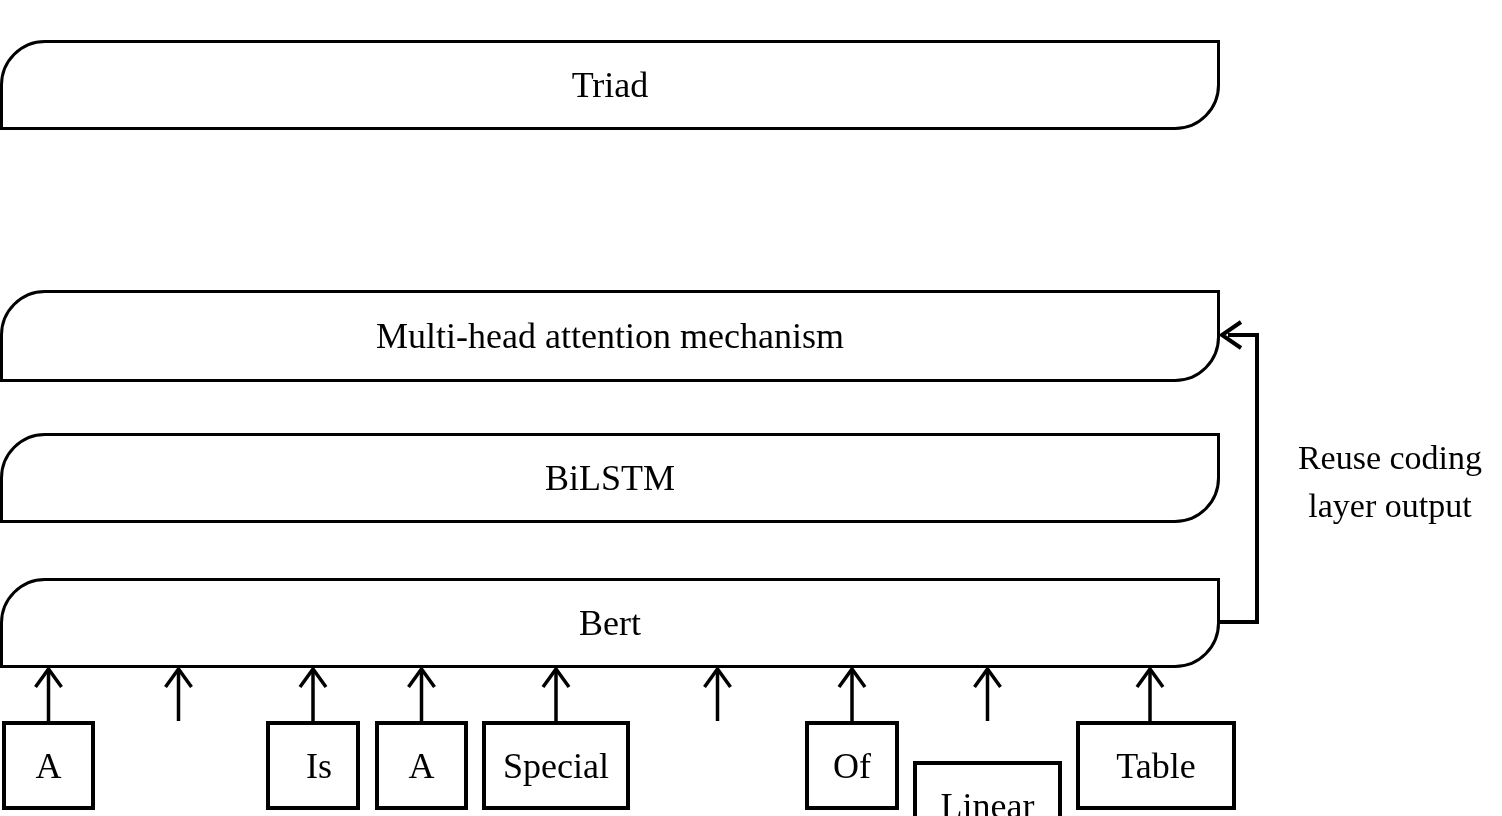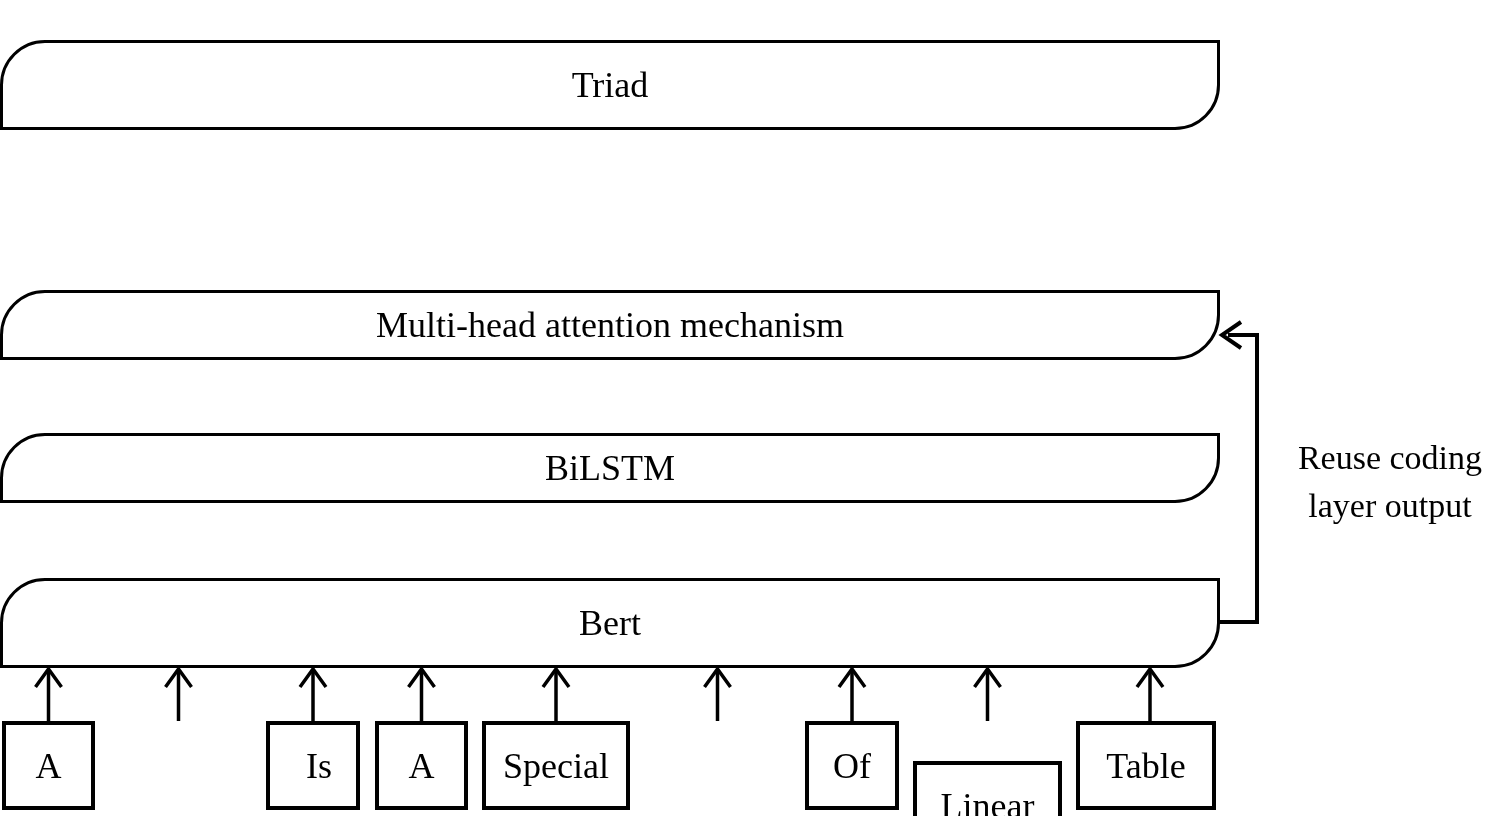--- a/index.html
+++ b/index.html
@@ -64,25 +64,25 @@
 </head>
 <body>
 
 <div id="canvas">
 
   <div class="layer-box" style="top:4px; height:90px;margin-top:36px;">
     <span>Triad</span>
   </div>
 
 
-  <div class="layer-box" style="top:290px; height:70px;">
+  <div class="layer-box" style="top:290px; height:92px;">
     <span>Multi-head attention mechanism</span>
   </div>
 
-  <div class="layer-box" style="top:433px; height:70px;">
+  <div class="layer-box" style="top:433px; height:90px;">
     <span>BiLSTM</span>
   </div>
 
   <div class="layer-box" style="top:578px; height:90px;text-align:center;">
     <span>Bert</span>
   </div>
 
   <div class="token-box" style="left:2px; width:93px;">
     <span>A</span>
   </div>
@@ -94,21 +94,21 @@
   </div>
   <div class="token-box" style="left:482px; width:148px;justify-content:center;">
     <span>Special</span>
   </div>
   <div class="token-box" style="left:805px; width:94px;">
     <span>Of</span>
   </div>
   <div class="token-box" style="left:913px; width:149px;margin-top:40px;">
     <span>Linear</span>
   </div>
-  <div class="token-box" style="left:1076px; width:140px;font-family:Liberation Serif, serif;">
+  <div class="token-box" style="left:1076px; width:160px;font-family:Liberation Serif, serif;">
     <span>Table</span>
   </div>
 
   <svg id="arrow-layer" viewBox="0 0 1502 816" xmlns="http://www.w3.org/2000/svg" fill="none" stroke="#000000">
 
     <g stroke-width="3.5">
       <path d="M 48.5 721 L 48.5 670"></path>
         <path d="M 35.5 687 L 48.5 669 L 61.5 687"></path>
     </g>
     <g stroke-width="3.5">

